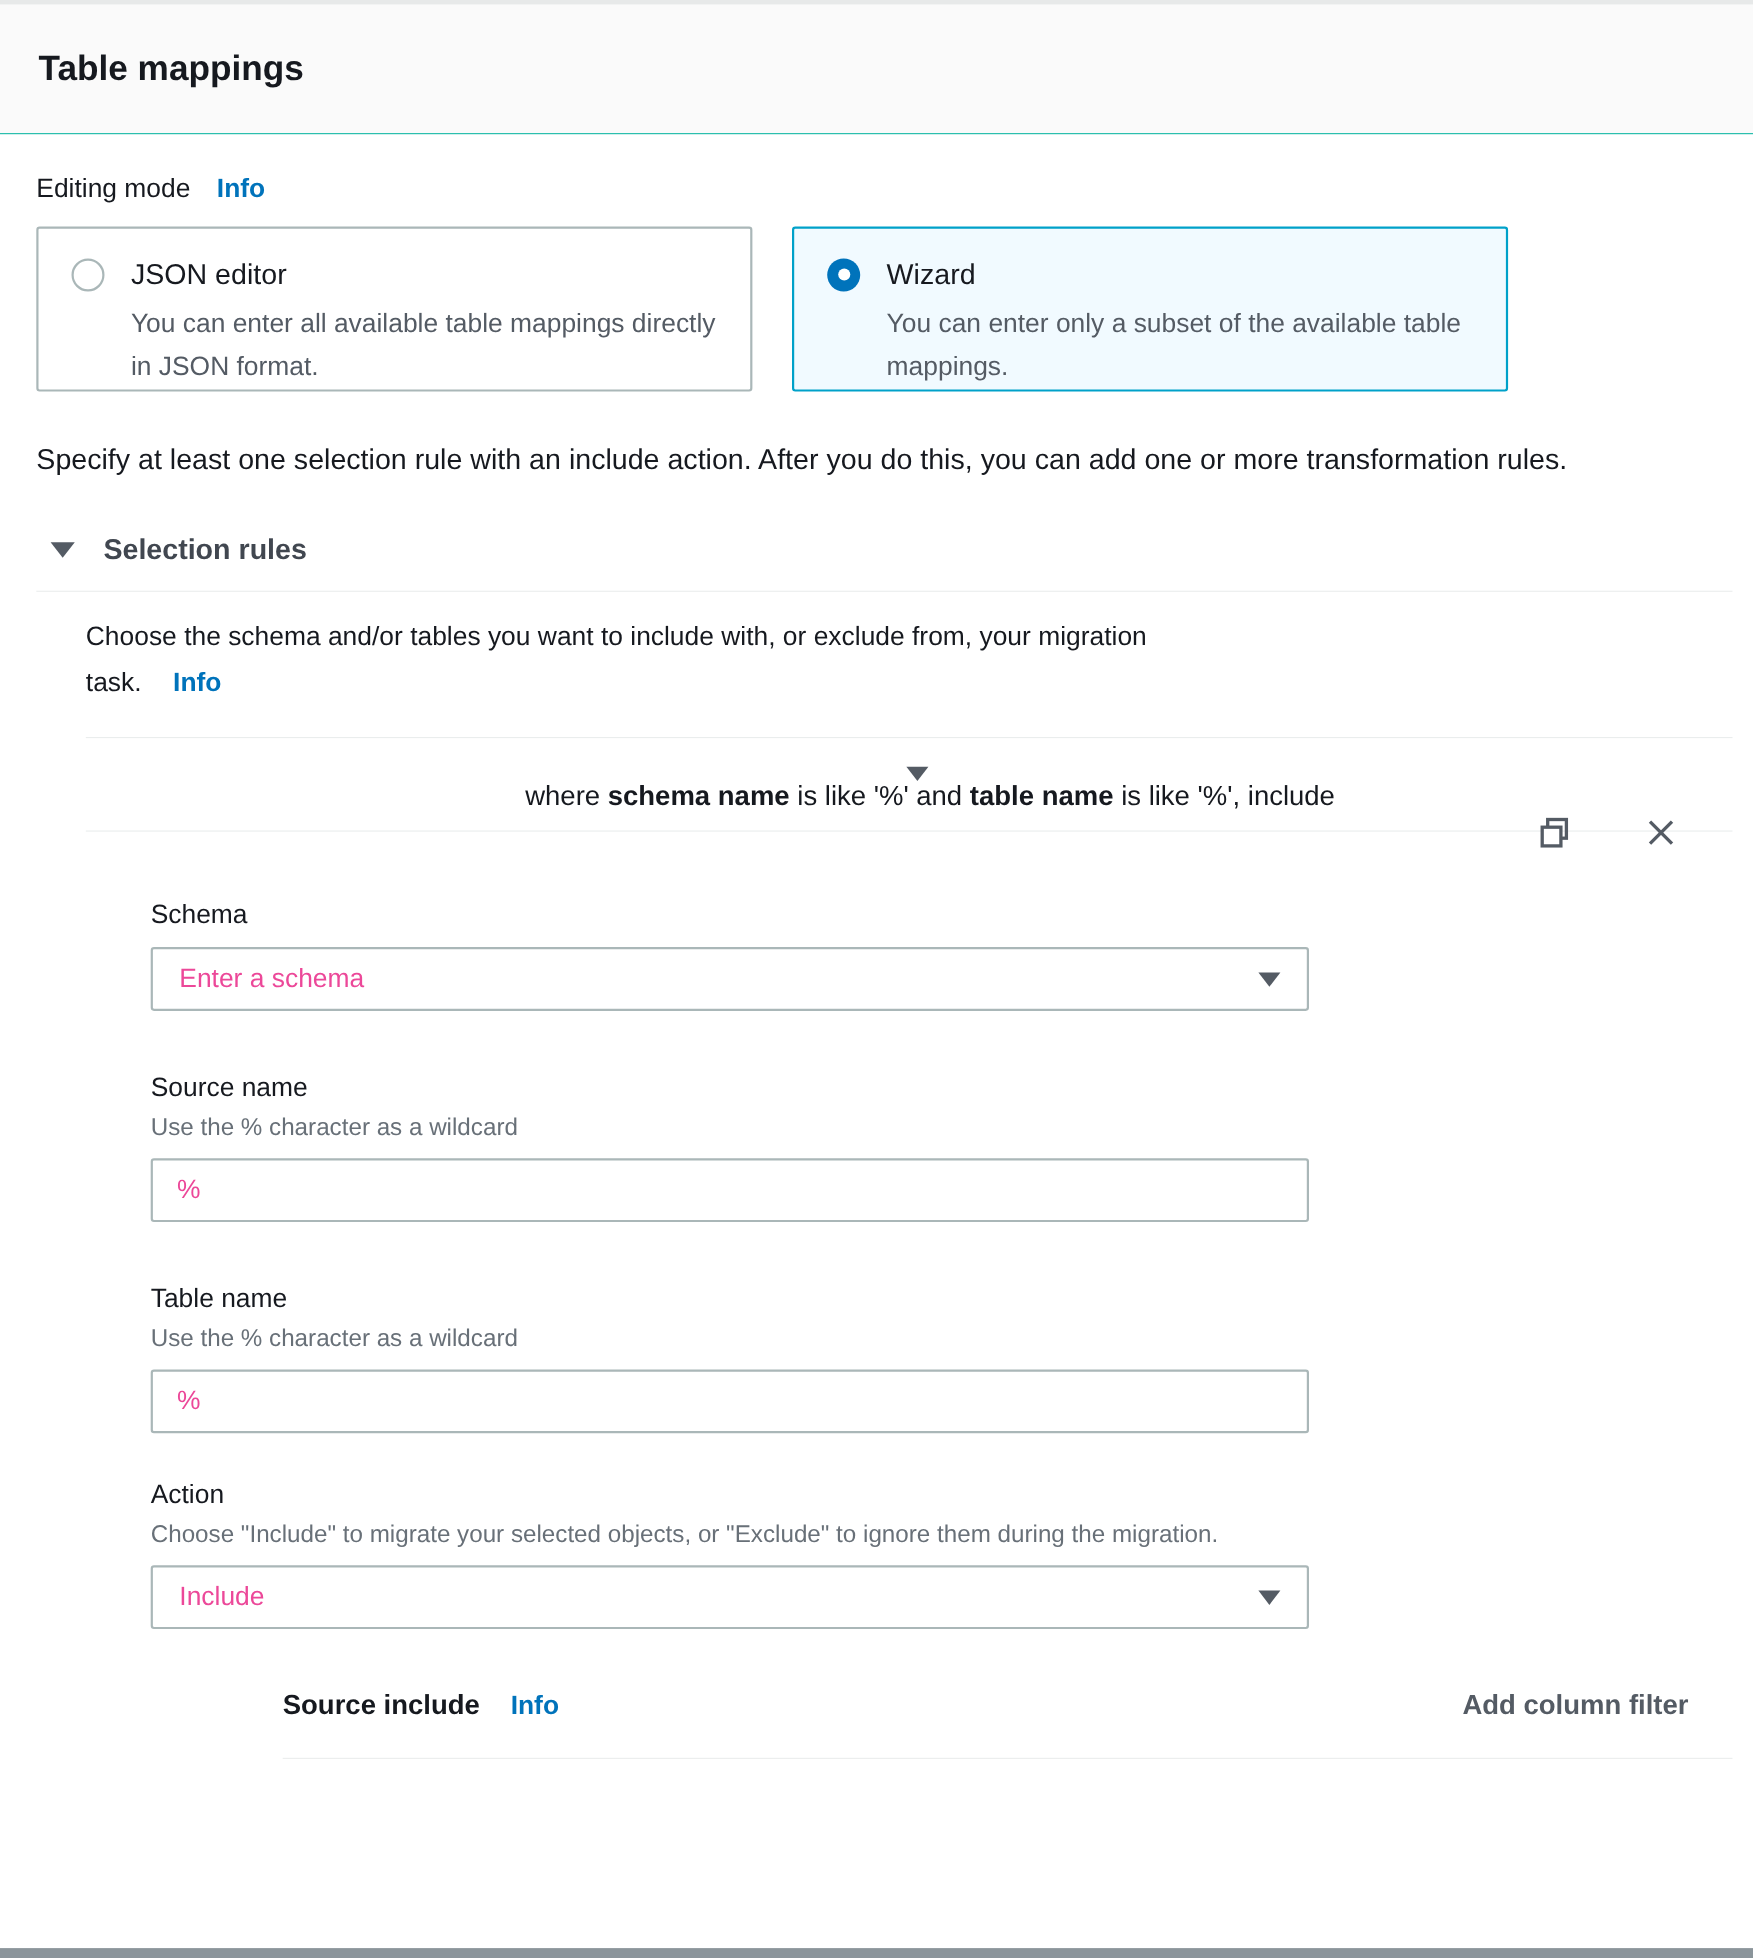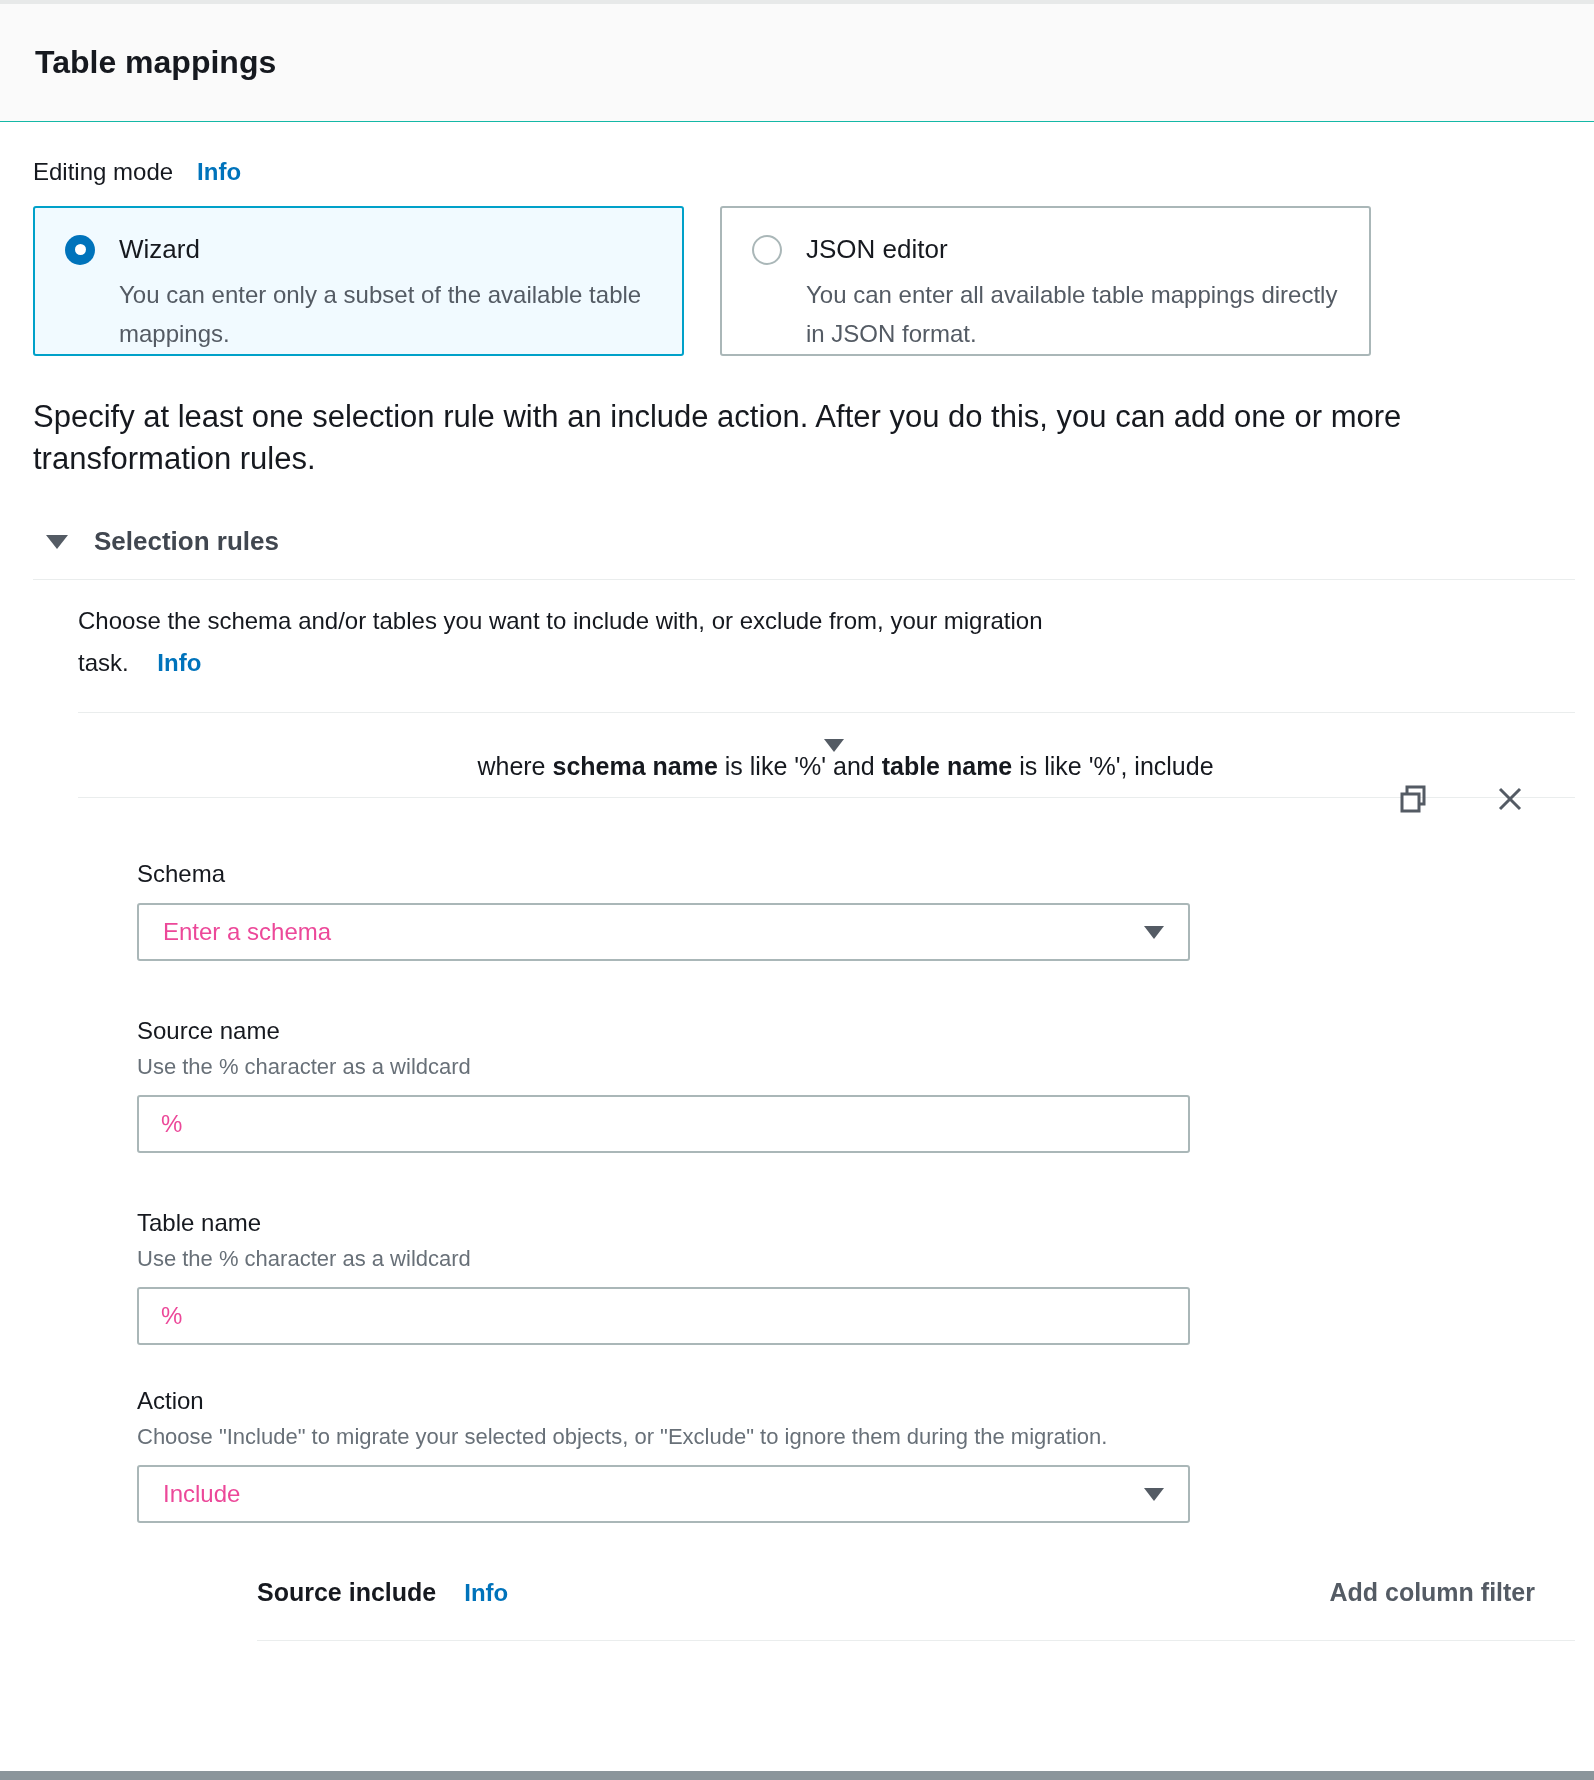--- a/index.html
+++ b/index.html
@@ -35,21 +35,21 @@
   .radio { width: 30px; height: 30px; border-radius: 50%; flex: none; position: relative; }
   .radio.checked { background: #0073bb; }
   .radio.checked .radio-dot {
     position: absolute; left: 50%; top: 50%; width: 11px; height: 11px; margin: -5.5px 0 0 -5.5px;
     background: #ffffff; border-radius: 50%; display: block;
   }
   .radio.unchecked { background: #fff; border: 2px solid #aab7b8; }
   .card-title { font-size: 26px; color: #16191f; margin-left: 24px; }
   .card-desc { margin: 10px 0 0 54px; font-size: 24px; line-height: 39px; color: #545b64; }
 
-  .intro { margin: 40px 0 0 0; max-width: 1460px; font-size: 31px; line-height: 42px; color: #16191f; }
+  .intro { margin: 40px 0 0 0; max-width: 1460px; font-size: 26px; line-height: 42px; color: #16191f; }
 
   .section-header {
     margin-top: 46px; margin-left: 13px;
     display: flex; align-items: center; cursor: pointer;
   }
   .section-header .label { font-size: 26px; font-weight: 700; color: #414750; margin-left: 26px; }
   .caret-down {
     width: 0; height: 0; border-left: 11px solid transparent; border-right: 11px solid transparent;
     border-top: 14px solid #545b64;
   }
@@ -115,35 +115,35 @@
 </header>
 
 <div class="main">
 
   <div class="editing-row">
     <span>Editing mode</span>
     <a class="info-link">Info</a>
   </div>
 
   <div class="cards">
+    <div class="card">
+      <div class="card-head">
+        <span class="radio unchecked"></span>
+        <span class="card-title">JSON editor</span>
+      </div>
+      <div class="card-desc">You can enter all available table mappings directly in JSON format.</div>
+    </div>
     <div class="card selected">
       <div class="card-head">
         <span class="radio checked">
             <span class="radio-dot"></span>
           </span>
         <span class="card-title">Wizard</span>
       </div>
       <div class="card-desc">You can enter only a subset of the available table mappings.</div>
-    </div>
-    <div class="card">
-      <div class="card-head">
-        <span class="radio unchecked"></span>
-        <span class="card-title">JSON editor</span>
-      </div>
-      <div class="card-desc">You can enter all available table mappings directly in JSON format.</div>
     </div>
   </div>
 
   <p class="intro">Specify at least one selection rule with an include action. After you do this, you can add one or more transformation rules.</p>
 
   <div class="section-header">
     <span class="caret-down"></span>
     <span class="label">Selection rules</span>
   </div>
   <div class="divider top-level"></div>

